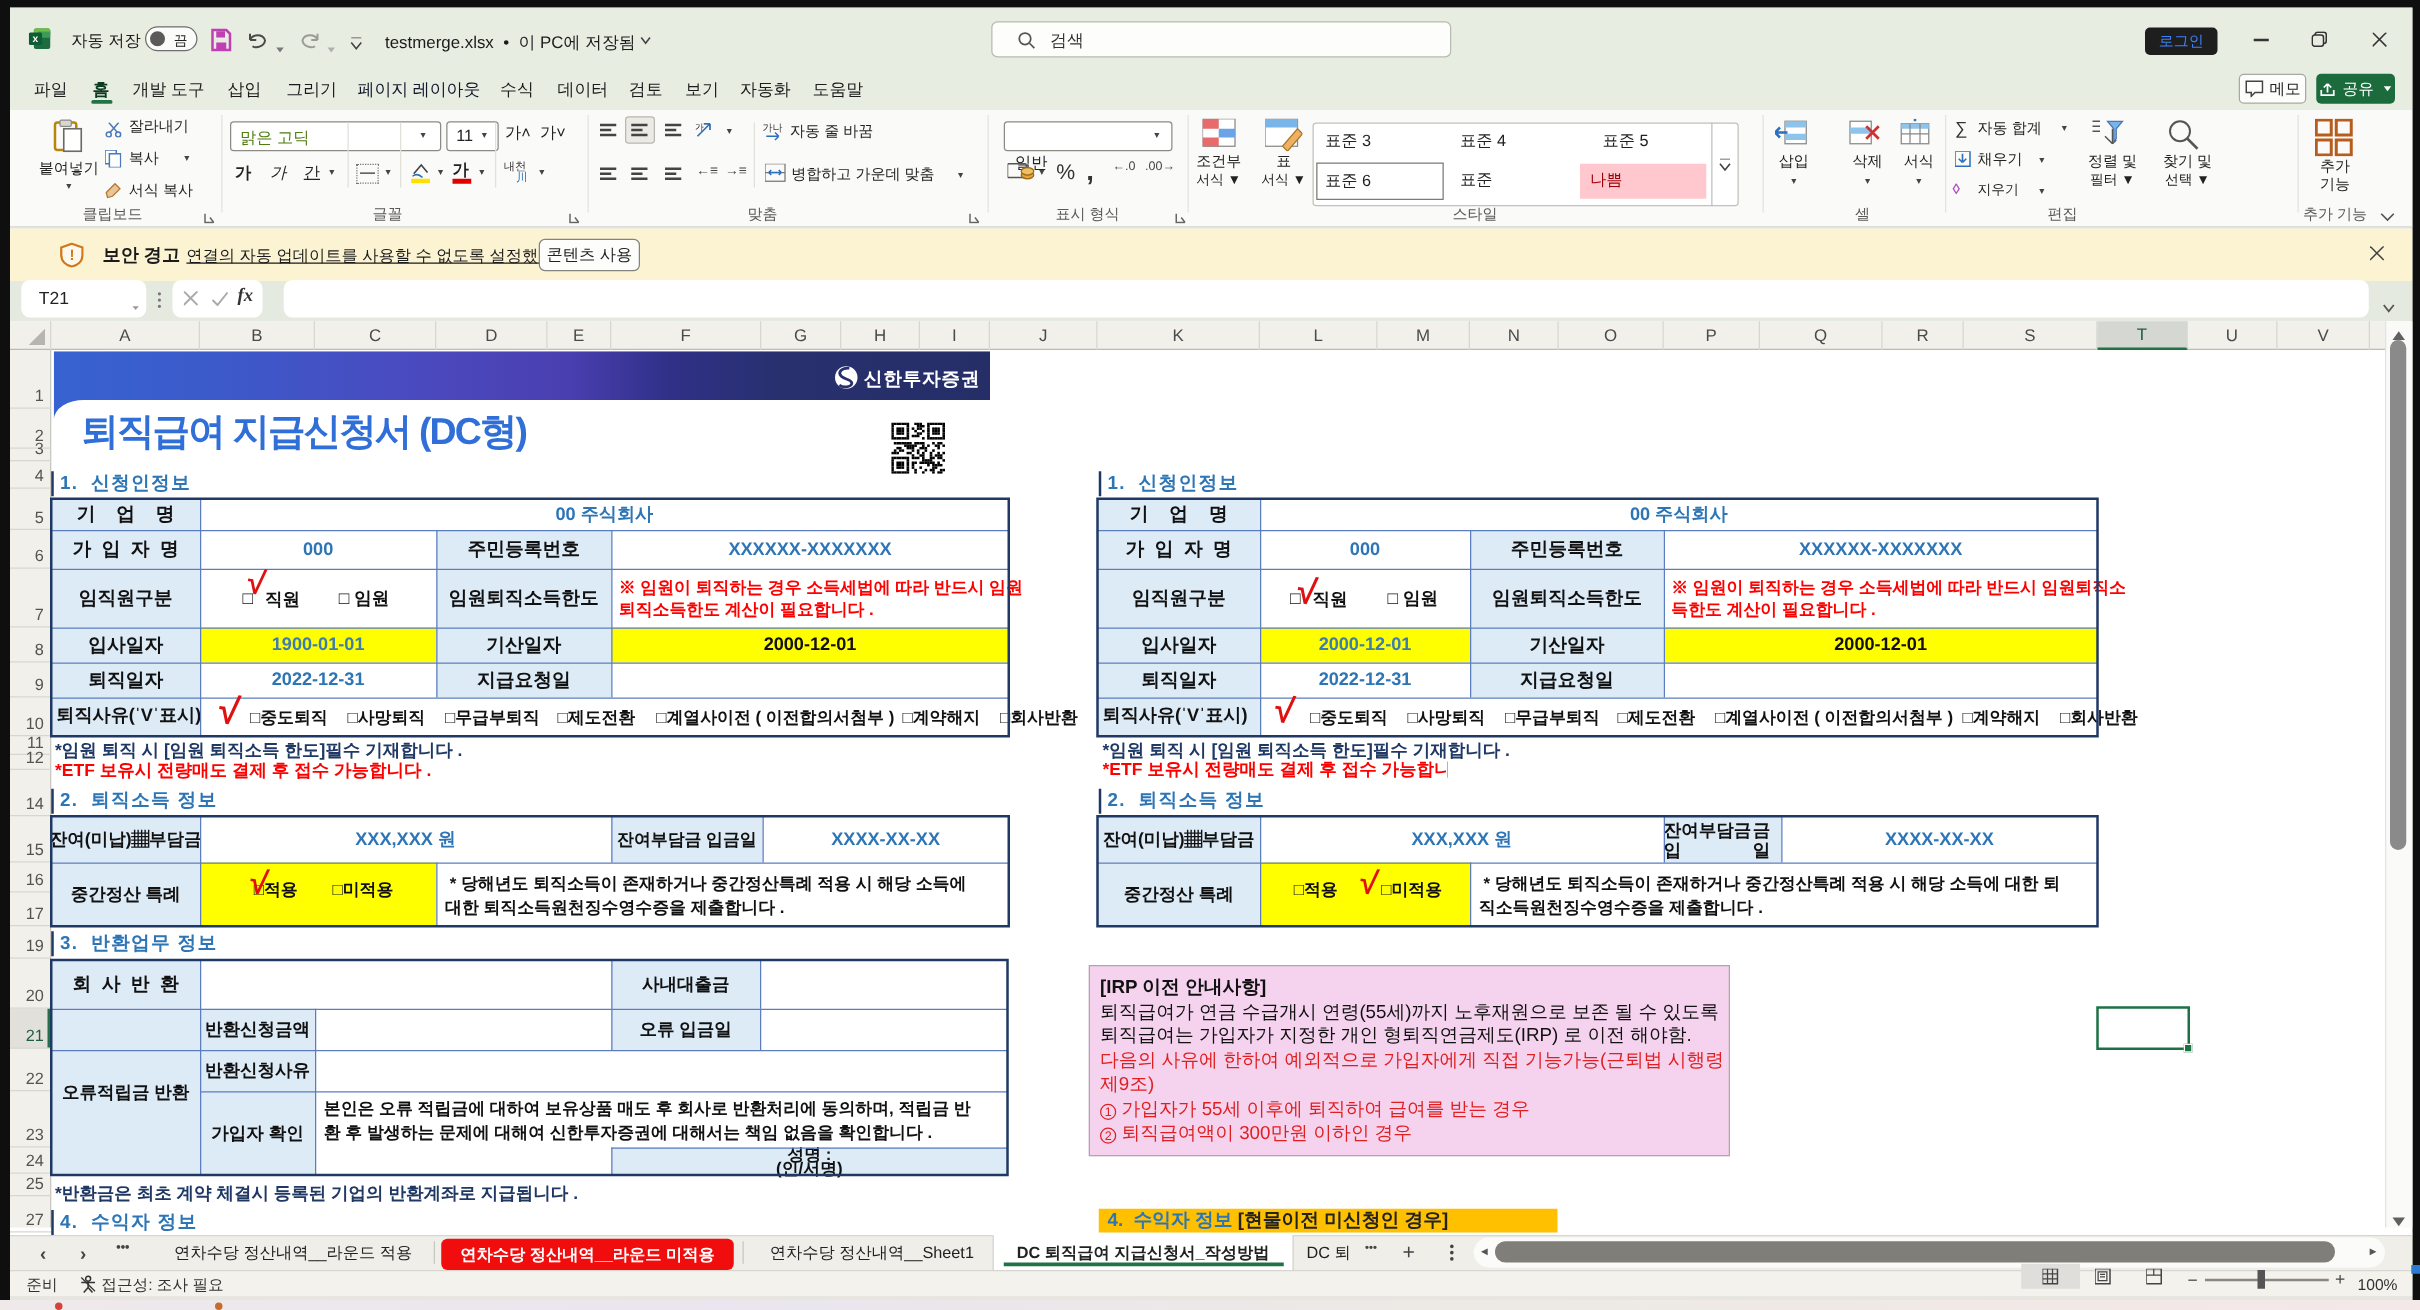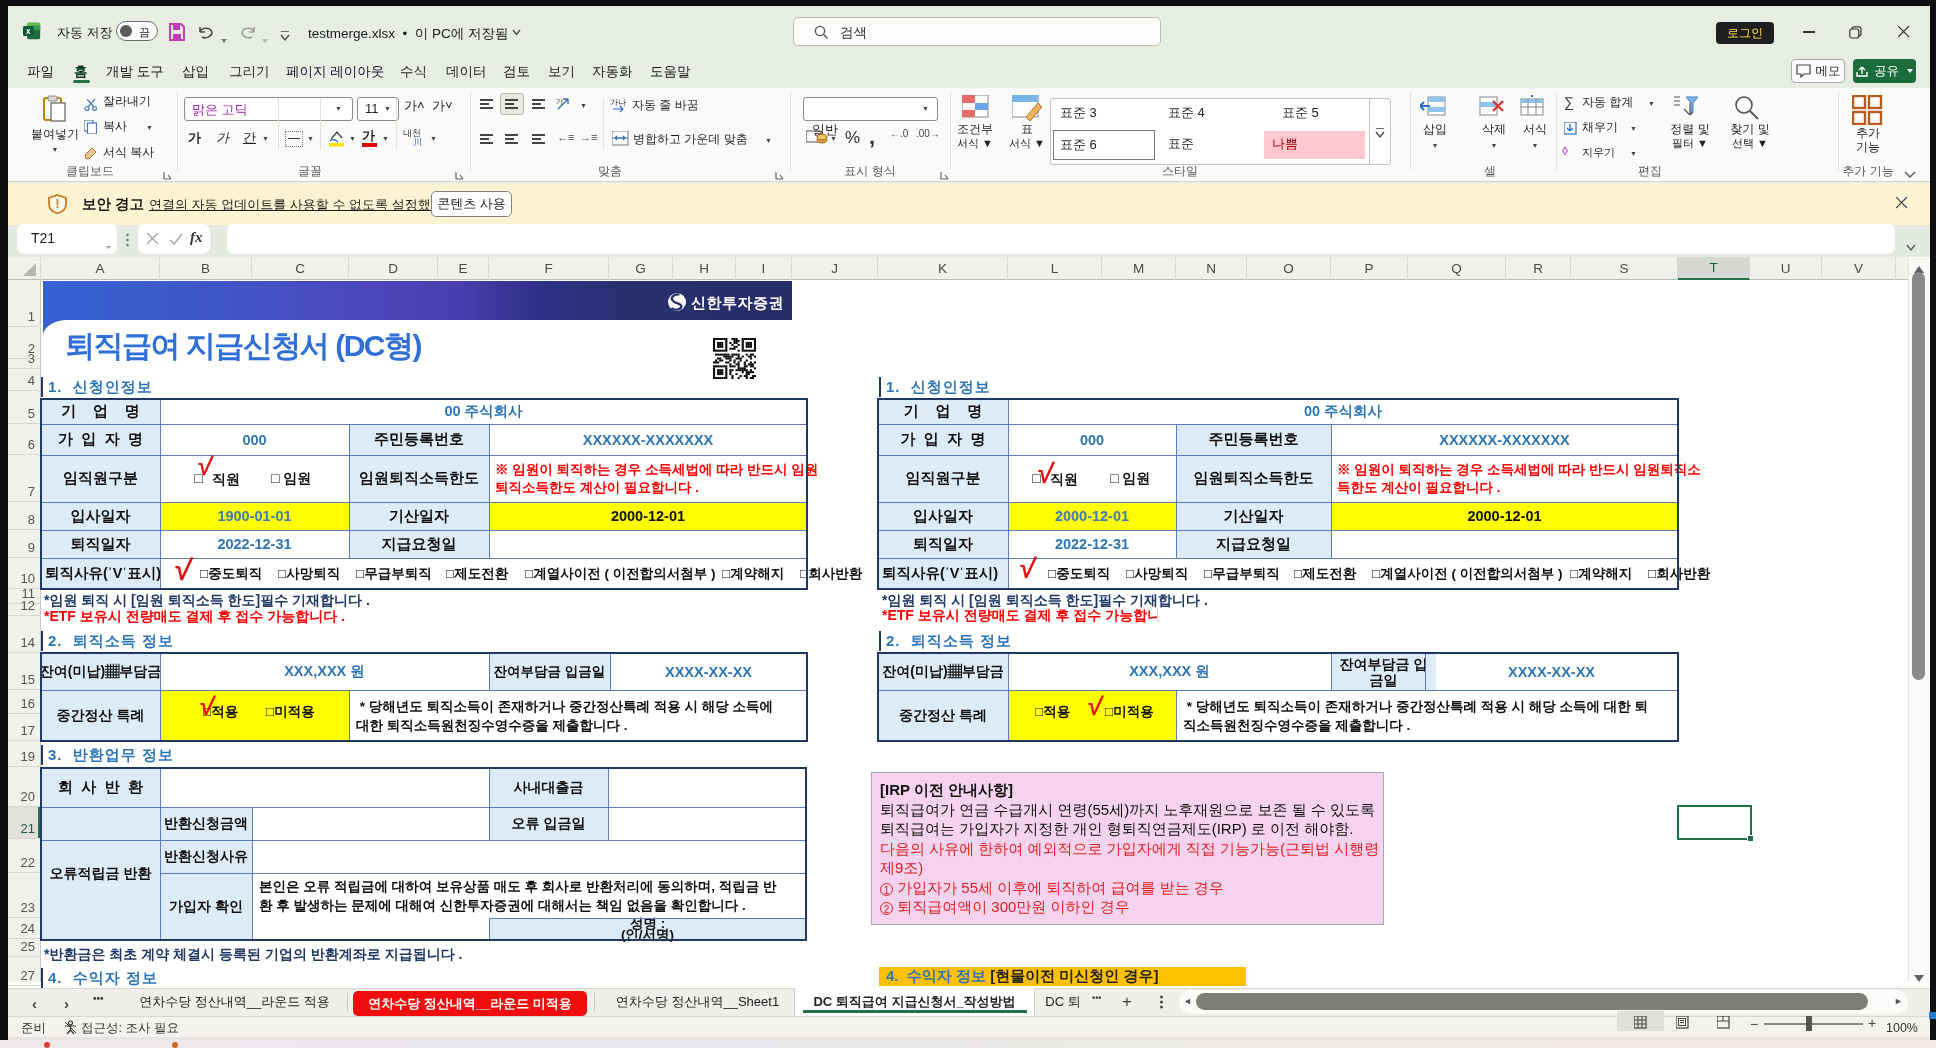--- a/index.html
+++ b/index.html
@@ -51,21 +51,21 @@
 <div class="abs" style="left:300px;top:18px;font-size:13.5px;color:#1b1b1b;">testmerge.xlsx&nbsp; •&nbsp; 이 PC에 저장됨 <span style="display:inline-block;vertical-align:2px;"><svg width="9" height="7">
           <path d="M1 1 L4.5 5.5 L8 1" stroke="#444" stroke-width="1.3" fill="none"></path>
         </svg></span></div>
 <div class="abs" style="left:785px;top:11px;width:368px;height:29px;background:#fdfdfc;border:1px solid #b9b9b3;border-radius:5px;">
 <svg class="abs" style="left:20px;top:7px;" width="15" height="15">
         <circle cx="6" cy="6" r="4.6" fill="none" stroke="#555" stroke-width="1.4"></circle>
         <line x1="9.6" y1="9.6" x2="13.5" y2="13.5" stroke="#555" stroke-width="1.4"></line>
       </svg>
 <div class="abs" style="left:46px;top:6px;font-size:13.5px;color:#333;">검색</div>
     </div>
-<div class="abs" style="left:1708px;top:16px;width:58px;height:22px;background:#1e1e1e;border-radius:4px;color:#fde047;font-size:12px;display:flex;align-items:center;justify-content:center;">로그인</div>
+<div class="abs" style="left:1708px;top:16px;width:58px;height:22px;background:#1e1e1e;border-radius:4px;color:#3b82f6;font-size:12px;display:flex;align-items:center;justify-content:center;">로그인</div>
 <div class="abs" style="left:1795px;top:25px;width:12px;height:1.5px;background:#333;"></div>
 <div class="abs" style="left:1841px;top:19px;"><svg width="13" height="13">
         <rect x="3" y="0.8" width="9" height="9" rx="2" fill="none" stroke="#333" stroke-width="1.2"></rect>
         <rect x="0.8" y="3" width="9" height="9" rx="2" fill="#E8EDE2" stroke="#333" stroke-width="1.2"></rect>
       </svg></div>
 <svg class="abs" style="left:1890px;top:20px;" width="12" height="12" viewBox="0 0 13 13">
       <line x1="0" y1="0" x2="12" y2="12" stroke="#333" stroke-width="1.3"></line>
       <line x1="12" y1="0" x2="0" y2="12" stroke="#333" stroke-width="1.3"></line>
     </svg>
 
@@ -166,21 +166,21 @@
     <div class="abs" style="left:138px;top:118px;font-size:7px;color:#444;white-space:pre;line-height:1.15;">▼</div>
     <div class="abs" style="left:76px;top:140px;width:14px;height:13px;"><svg width="14" height="13">
         <path d="M1 8 L8 1 L12 5 L6 11 L2 12 Z" fill="#e8c49a" stroke="#b5762a" stroke-width="1"></path>
       </svg></div>
     <div class="abs" style="left:95px;top:140px;font-size:12px;color:#222;white-space:pre;line-height:1.15;">서식 복사</div>
     <div class="abs" style="left:37px;top:158px;width:90px;height:14px;display:flex;align-items:center;justify-content:center;font-size:12px;color:#5a5856;white-space:pre;">클립보드</div>
     <div class="abs" style="left:155px;top:160px;width:9px;height:9px;"><svg width="9" height="9">
         <path d="M1 1 L1 8 L8 8 M5 4 L8 8" stroke="#666" stroke-width="1.2" fill="none"></path>
       </svg></div>
     <div class="abs" style="left:176px;top:91px;width:169px;height:24px;background:#fff;border:1px solid #8d8b86;border-radius:3px;">
-      <div class="abs" style="left:7px;top:3px;font-size:13px;color:#a21caf;">맑은 고딕</div>
+      <div class="abs" style="left:7px;top:3px;font-size:13px;color:#4d7c0f;">맑은 고딕</div>
       <div class="abs" style="left:150px;top:7px;font-size:7px;color:#444;">▼</div>
     </div>
     <div class="abs" style="left:349px;top:91px;width:42px;height:24px;background:#fff;border:1px solid #8d8b86;border-radius:3px;">
       <div class="abs" style="left:7px;top:3px;font-size:13px;color:#222;">11</div>
       <div class="abs" style="left:26px;top:7px;font-size:7px;color:#444;">▼</div>
     </div>
     <div class="abs" style="left:396px;top:93px;font-size:13px;color:#222;white-space:pre;line-height:1.15;">가˄</div>
     <div class="abs" style="left:424px;top:93px;font-size:13px;color:#222;white-space:pre;line-height:1.15;">가˅</div>
     <div class="abs" style="left:180px;top:125px;font-size:13px;color:#222;font-weight:bold;white-space:pre;line-height:1.15;">가</div>
     <div class="abs" style="left:208px;top:125px;font-size:13px;color:#222;white-space:pre;line-height:1.15;font-style:italic;">가</div>
@@ -790,21 +790,21 @@
     <div class="abs" style="left:1000px;top:393px;width:1.4px;height:190px;background:#5B7DC0;"></div>
     <div class="abs" style="left:1168px;top:418px;width:1.4px;height:134px;background:#5B7DC0;"></div>
     <div class="abs" style="left:1323px;top:418px;width:1.4px;height:134px;background:#5B7DC0;"></div>
     <div class="abs" style="left:869px;top:392px;width:802px;height:192px;border:2px solid #1F3864;"></div>
     <div class="abs" style="left:874px;top:586px;font-size:14px;color:#1F3864;font-weight:bold;white-space:pre;line-height:1.15;">*임원 퇴직 시 [임원 퇴직소득 한도]필수 기재합니다 .</div>
     <div class="abs" style="left:874px;top:601px;width:276px;height:17px;overflow:hidden;font-size:14px;font-weight:bold;color:#FF0000;white-space:pre;">*ETF 보유시 전량매도 결제 후 접수 가능합니</div>
     <div class="abs" style="left:871px;top:625px;width:1.5px;height:20px;background:#1F3864;"></div>
     <div class="abs" style="left:878px;top:626px;font-size:15px;color:#2E75B6;font-weight:bold;white-space:pre;line-height:1.15;letter-spacing:1px;">2.  퇴직소득 정보</div>
     <div class="abs lbl" style="left:870px;top:647px;width:130px;height:37px;font-size:14px;white-space:pre;">잔여(미납)▦부담금</div>
     <div class="abs" style="left:1000px;top:647px;width:323px;height:37px;display:flex;align-items:center;justify-content:center;font-size:14.5px;color:#2E75B6;font-weight:bold;white-space:pre;">XXX,XXX 원</div>
-    <div class="abs lbl" style="left:1323px;top:647px;width:105px;height:37px;font-size:14px;flex-direction:column;line-height:16px;">
+    <div class="abs lbl" style="left:1323px;top:647px;width:94px;height:37px;font-size:14px;flex-direction:row;line-height:16px;">
       <div>잔여부담금 입</div>
       <div>금일</div>
     </div>
     <div class="abs" style="left:1417px;top:647px;width:253px;height:37px;display:flex;align-items:center;justify-content:center;font-size:14.5px;color:#2E75B6;font-weight:bold;white-space:pre;">XXXX-XX-XX</div>
     <div class="abs lbl" style="left:870px;top:684px;width:130px;height:51px;font-size:14px;white-space:pre;">중간정산 특례</div>
     <div class="abs" style="left:1000px;top:684px;width:168px;height:51px;background:#FFFF00;"></div>
     <div class="abs" style="left:1027px;top:698px;font-size:13.5px;color:#111;font-weight:bold;white-space:pre;line-height:1.15;">□적용</div>
     <div class="abs" style="left:1097px;top:698px;font-size:13.5px;color:#111;font-weight:bold;white-space:pre;line-height:1.15;">□미적용</div>
     <div class="abs" style="left:1080px;top:686px;font-size:26px;color:#E01010;font-weight:bold;white-space:pre;line-height:1.15;transform:rotate(8deg);z-index:5;">√</div>
     <div class="abs" style="left:1168px;top:684px;width:502px;height:51px;display:flex;flex-direction:column;justify-content:center;padding-left:7px;font-size:13.5px;font-weight:bold;color:#111;line-height:19px;white-space:pre;"> * 당해년도 퇴직소득이 존재하거나 중간정산특례 적용 시 해당 소득에 대한 퇴

